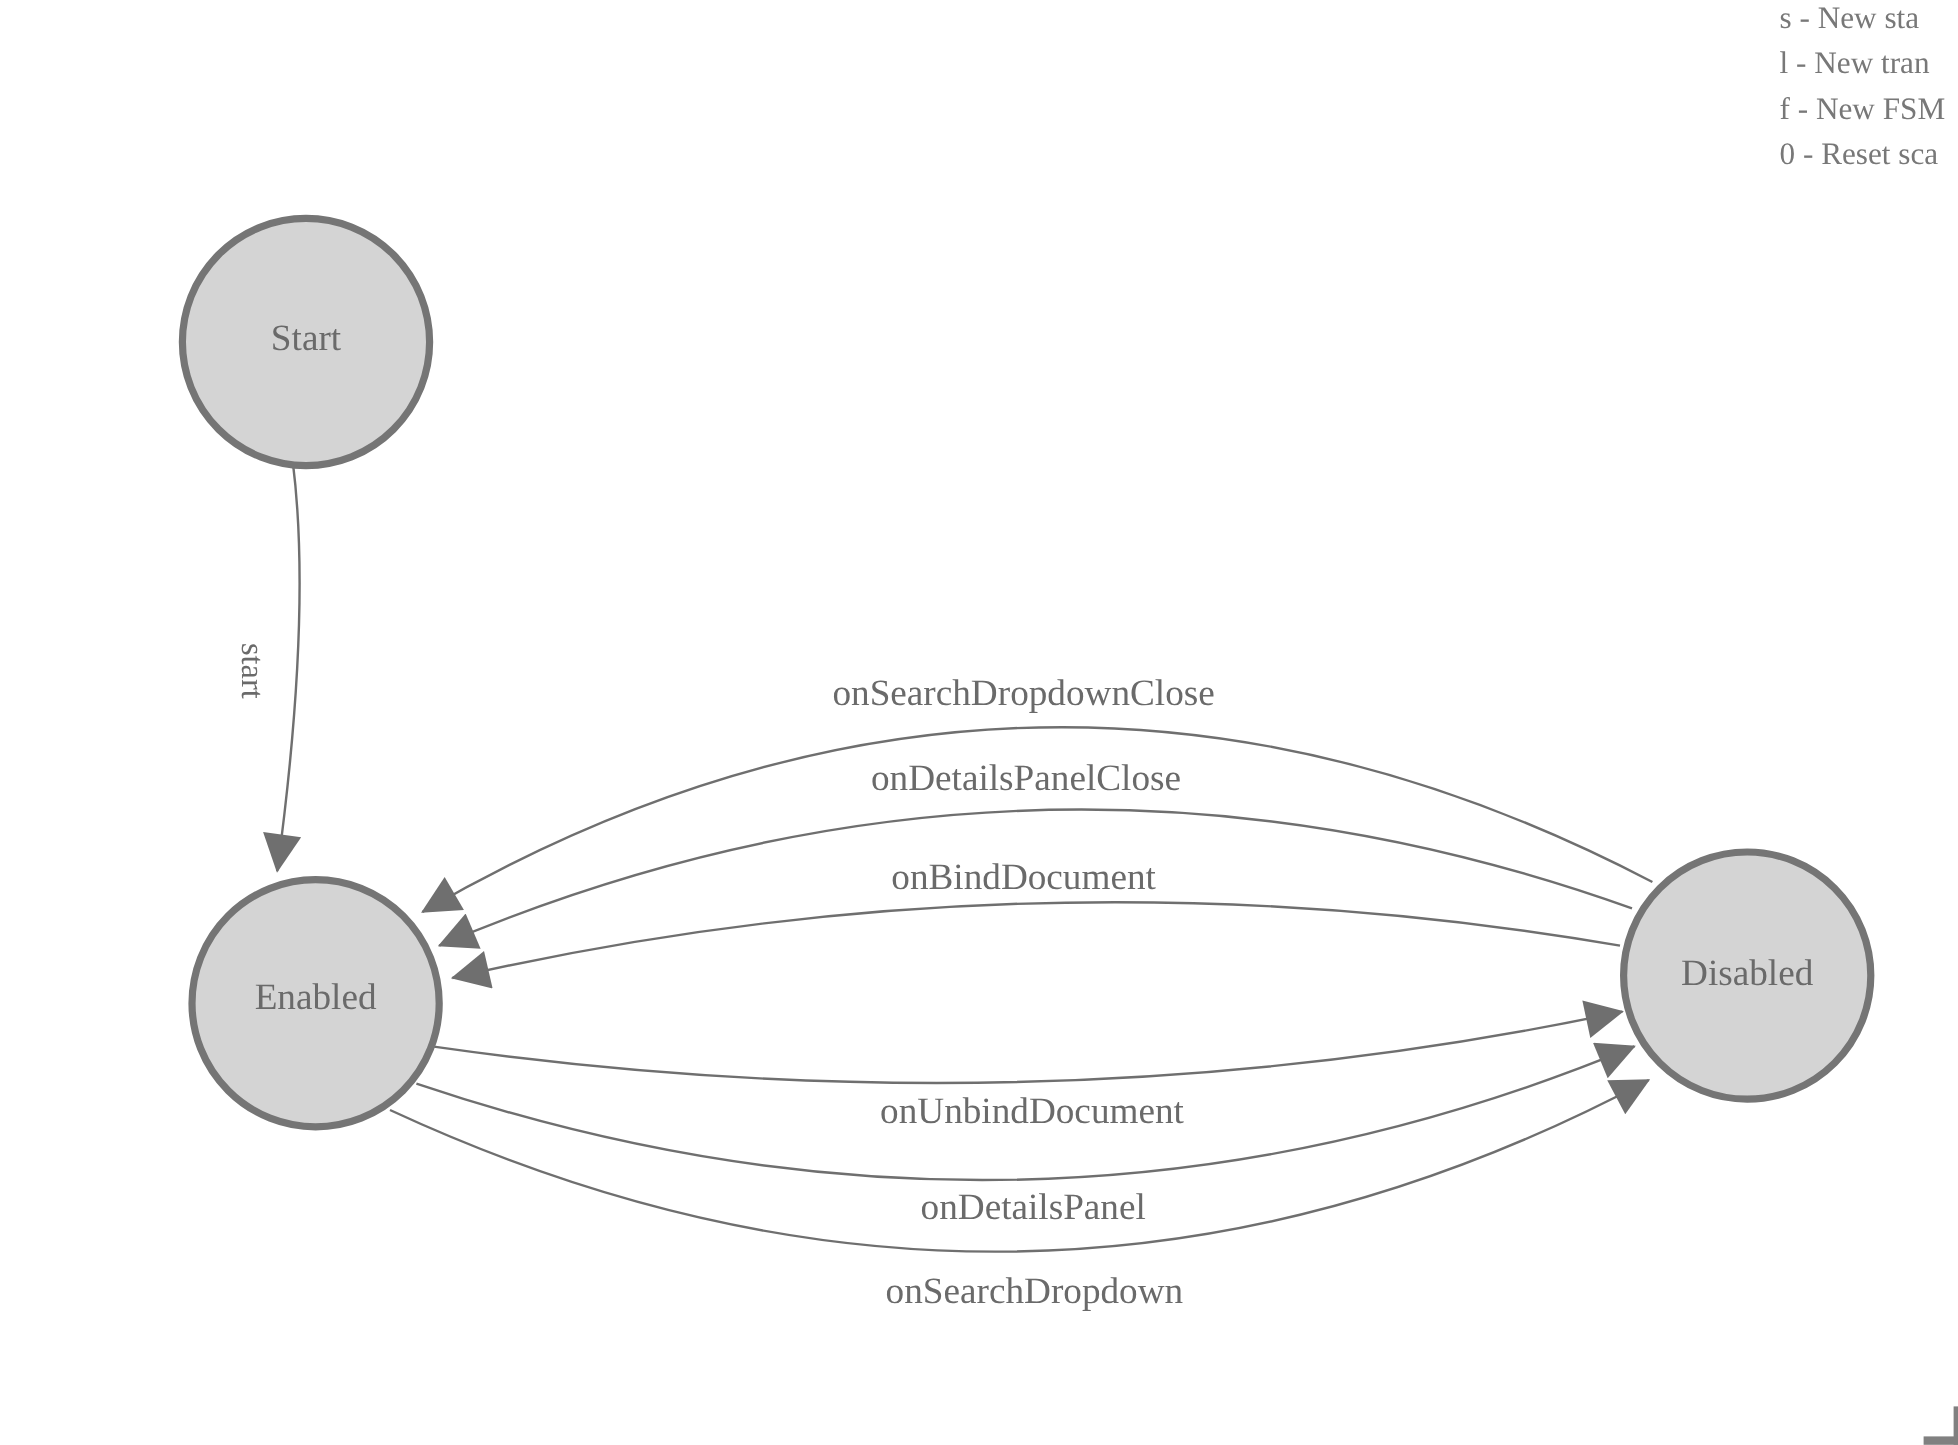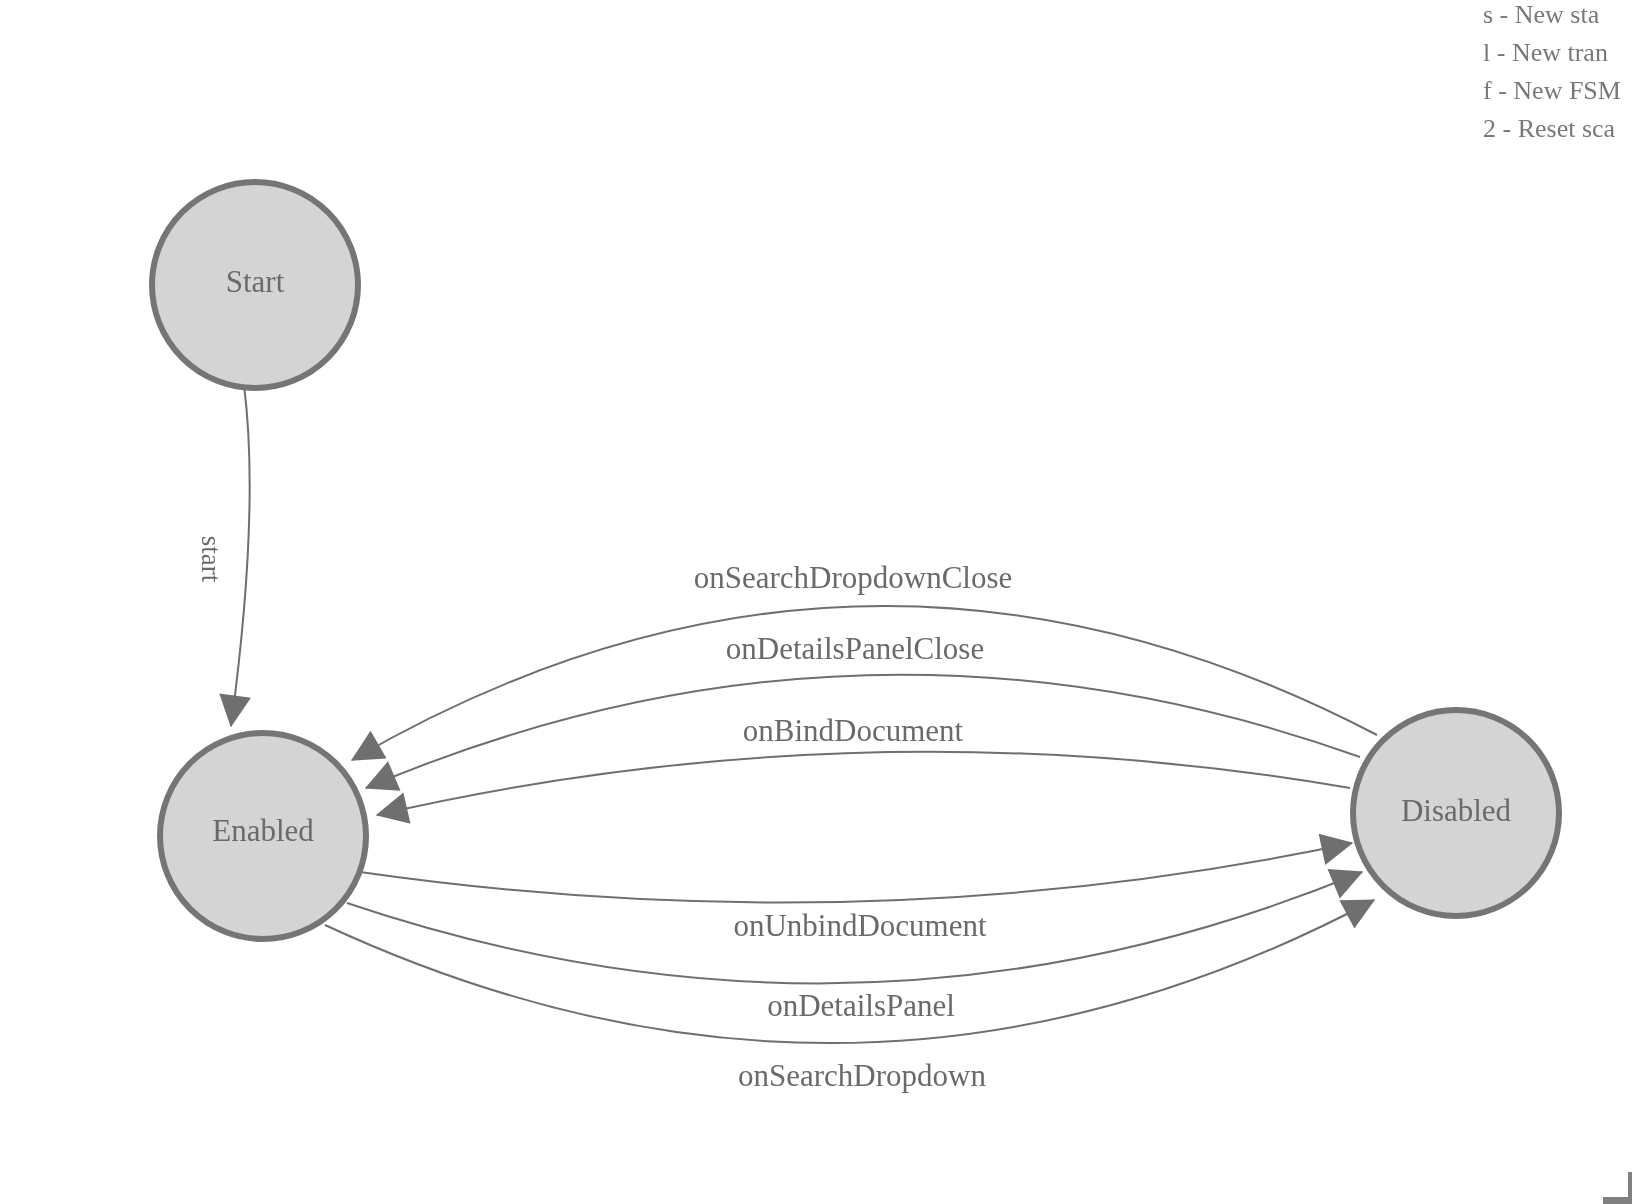--- a/index.html
+++ b/index.html
@@ -100,17 +100,17 @@
   <g class="state">
     <circle cx="1456" cy="813" r="103"></circle>
     <text x="1456" y="810" dominant-baseline="central">Disabled</text>
   </g>
 </svg>
 
 <div class="help">
   <div>s - New sta</div>
   <div>l - New tran</div>
   <div>f - New FSM</div>
-  <div>2 - Reset sca</div>
+  <div>0 - Reset sca</div>
 </div>
 
 <div class="corner-v"></div>
 <div class="corner-h"></div>
 
 </body></html>

